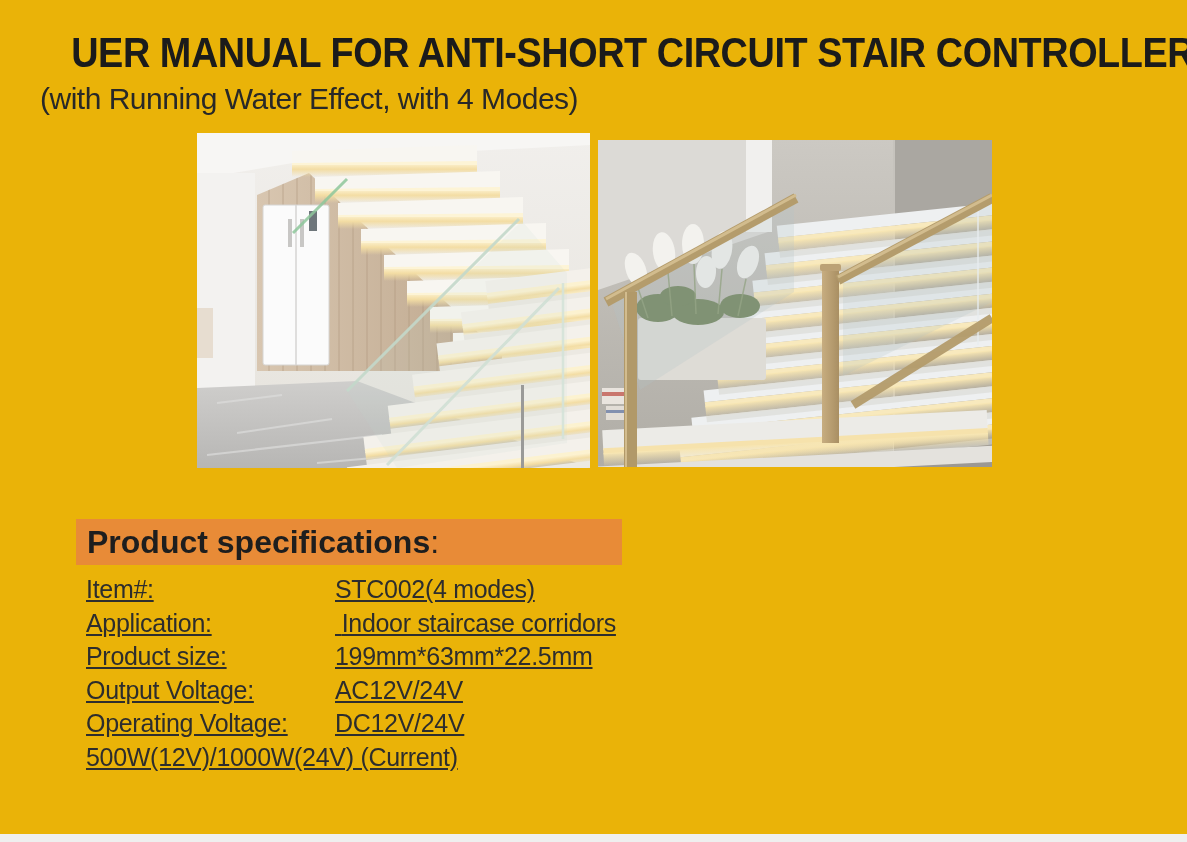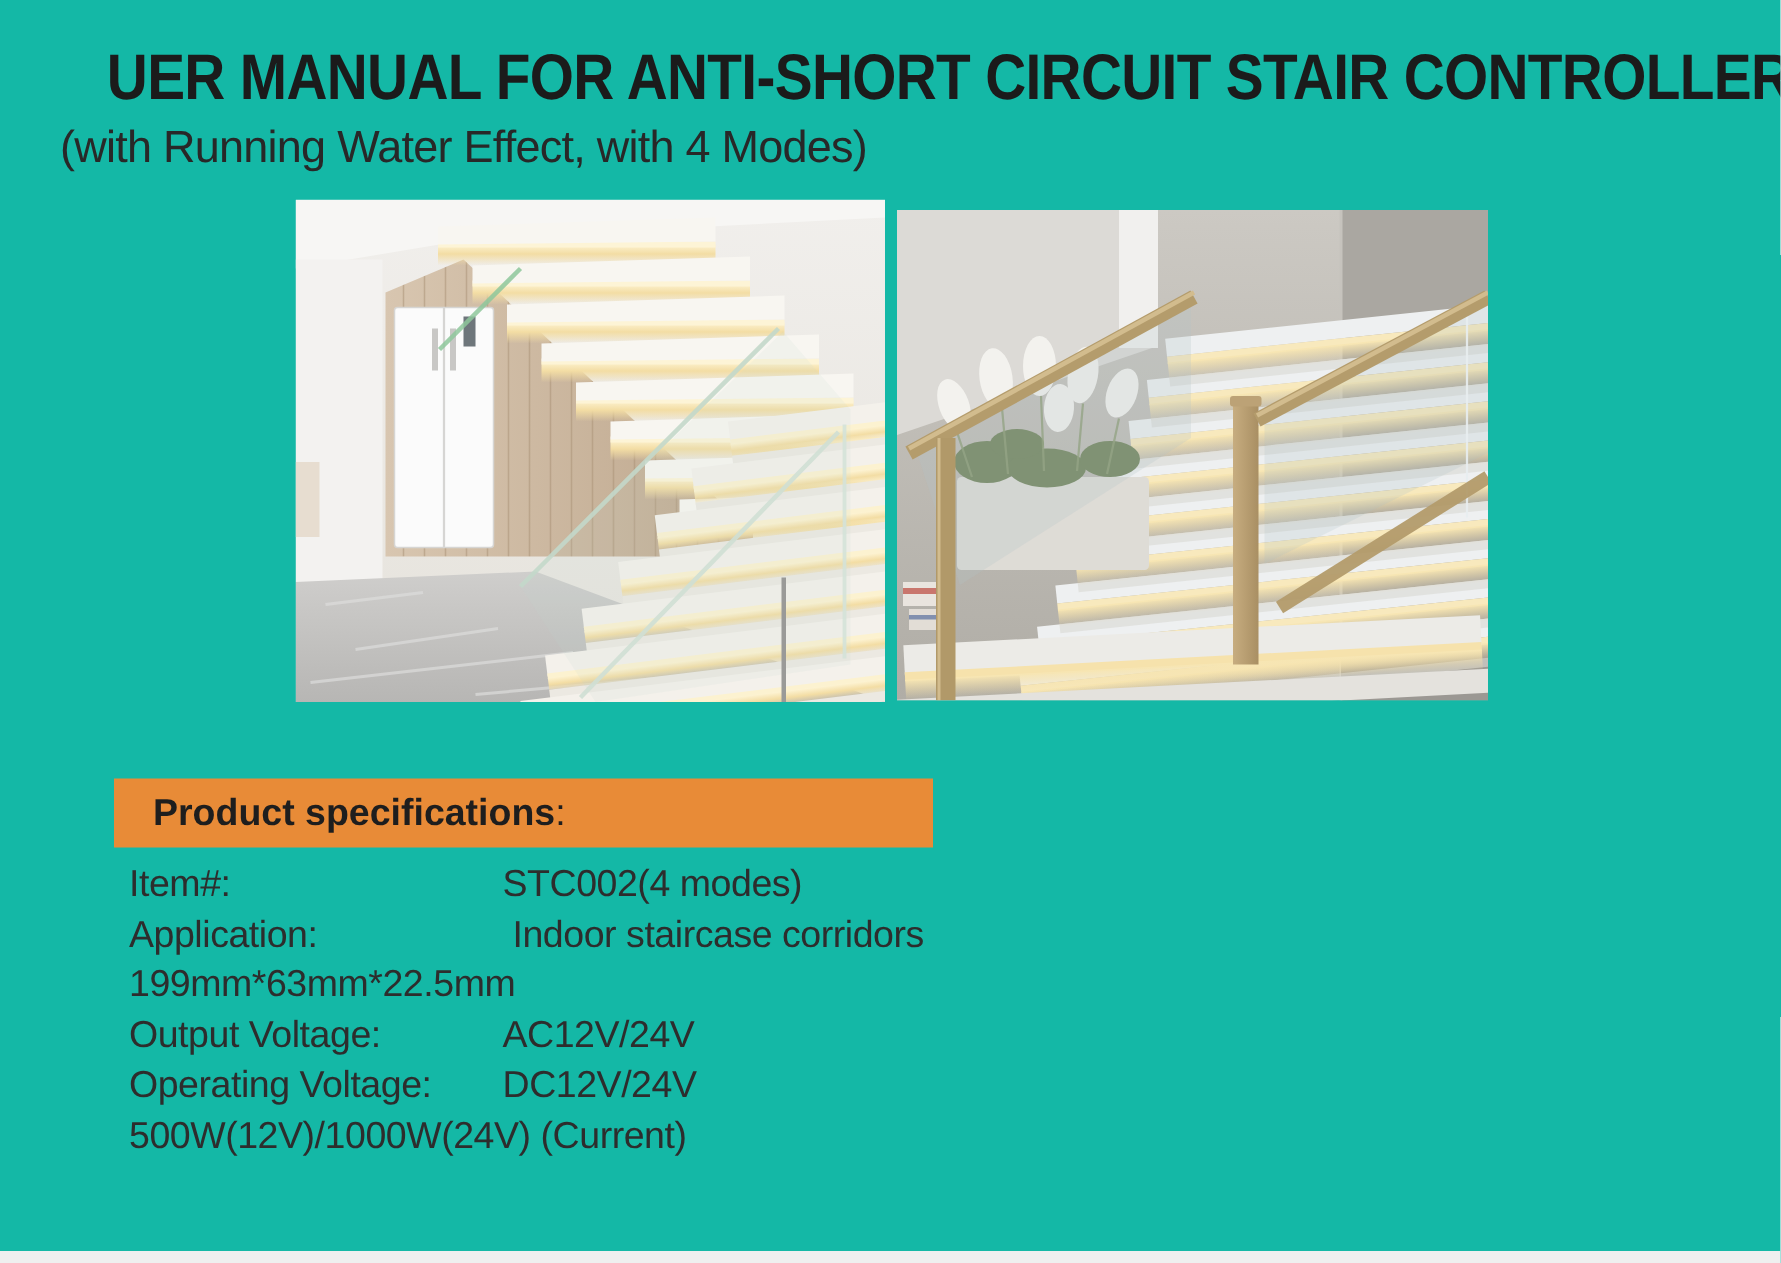--- a/index.html
+++ b/index.html
@@ -1,19 +1,19 @@
 <!DOCTYPE html>
 <html><head>
 <meta charset="utf-8">
 <style>
   html,body{margin:0;padding:0;background:#ffffff;}
   .page{
     position:relative;
     width:1187px;height:842px;
-    background:#14b8a6;
+    background:#eab308;
     overflow:hidden;
     font-family:"Liberation Sans", sans-serif;
     color:#2e2e2e;
   }
   .title{
     position:absolute;top:28px;left:0;width:1187px;
     text-align:center;
     font-size:43px;font-weight:700;letter-spacing:-0.5px;
     color:#1b1b1b;white-space:nowrap;
     transform:scaleX(0.88);transform-origin:center;
@@ -24,29 +24,29 @@
     font-size:30px;font-weight:400;letter-spacing:-0.5px;
     color:#282828;white-space:nowrap;margin-left:40px;
   }
   .photo{position:absolute;overflow:hidden;}
   .photo svg{display:block;width:100%;height:100%;}
   .photo-left{left:197px;top:133px;width:393px;height:335px;}
   .photo-right{left:598px;top:140px;width:394px;height:327px;}
   .spec-header{
     position:absolute;left:76px;top:519px;width:546px;height:46px;
     background:#E88B37;
-    line-height:46px;padding-left:26px;box-sizing:border-box;
-    font-size:25px;color:#1e1e1e;white-space:nowrap;
+    line-height:46px;padding-left:11px;box-sizing:border-box;
+    font-size:32px;color:#1e1e1e;white-space:nowrap;
   }
   .spec-header .bold{font-weight:700;}
   .spec-header .colon{font-weight:400;}
   .spec-list{
     position:absolute;left:86px;top:573px;width:760px;
   }
-  .spec-row{display:flex;height:33.5px;align-items:center;}
+  .spec-row{display:flex;height:33.5px;align-items:center;text-decoration:underline;}
   .spec-label{flex:0 0 249px;font-size:25px;letter-spacing:-0.3px;color:#2d2d2d;white-space:pre-wrap;}
   .spec-value{font-size:25px;letter-spacing:-0.3px;color:#2d2d2d;white-space:pre-wrap;text-align:center;}
   .bottom-strip{
     position:absolute;left:0;bottom:0;width:1187px;height:8px;background:#efefef;
   }
 </style>
 </head>
 <body>
 
 <div class="page">
@@ -263,20 +263,21 @@
   <div class="spec-list">
     <div class="spec-row">
       <div class="spec-label">Item#:</div>
       <div class="spec-value">STC002(4 modes)</div>
     </div>
     <div class="spec-row">
       <div class="spec-label">Application:</div>
       <div class="spec-value"> Indoor staircase corridors</div>
     </div>
     <div class="spec-row">
+      <div class="spec-label">Product size:</div>
       <div class="spec-value">199mm*63mm*22.5mm</div>
     </div>
     <div class="spec-row">
       <div class="spec-label">Output Voltage:</div>
       <div class="spec-value">AC12V/24V</div>
     </div>
     <div class="spec-row">
       <div class="spec-label">Operating Voltage:</div>
       <div class="spec-value">DC12V/24V</div>
     </div>

